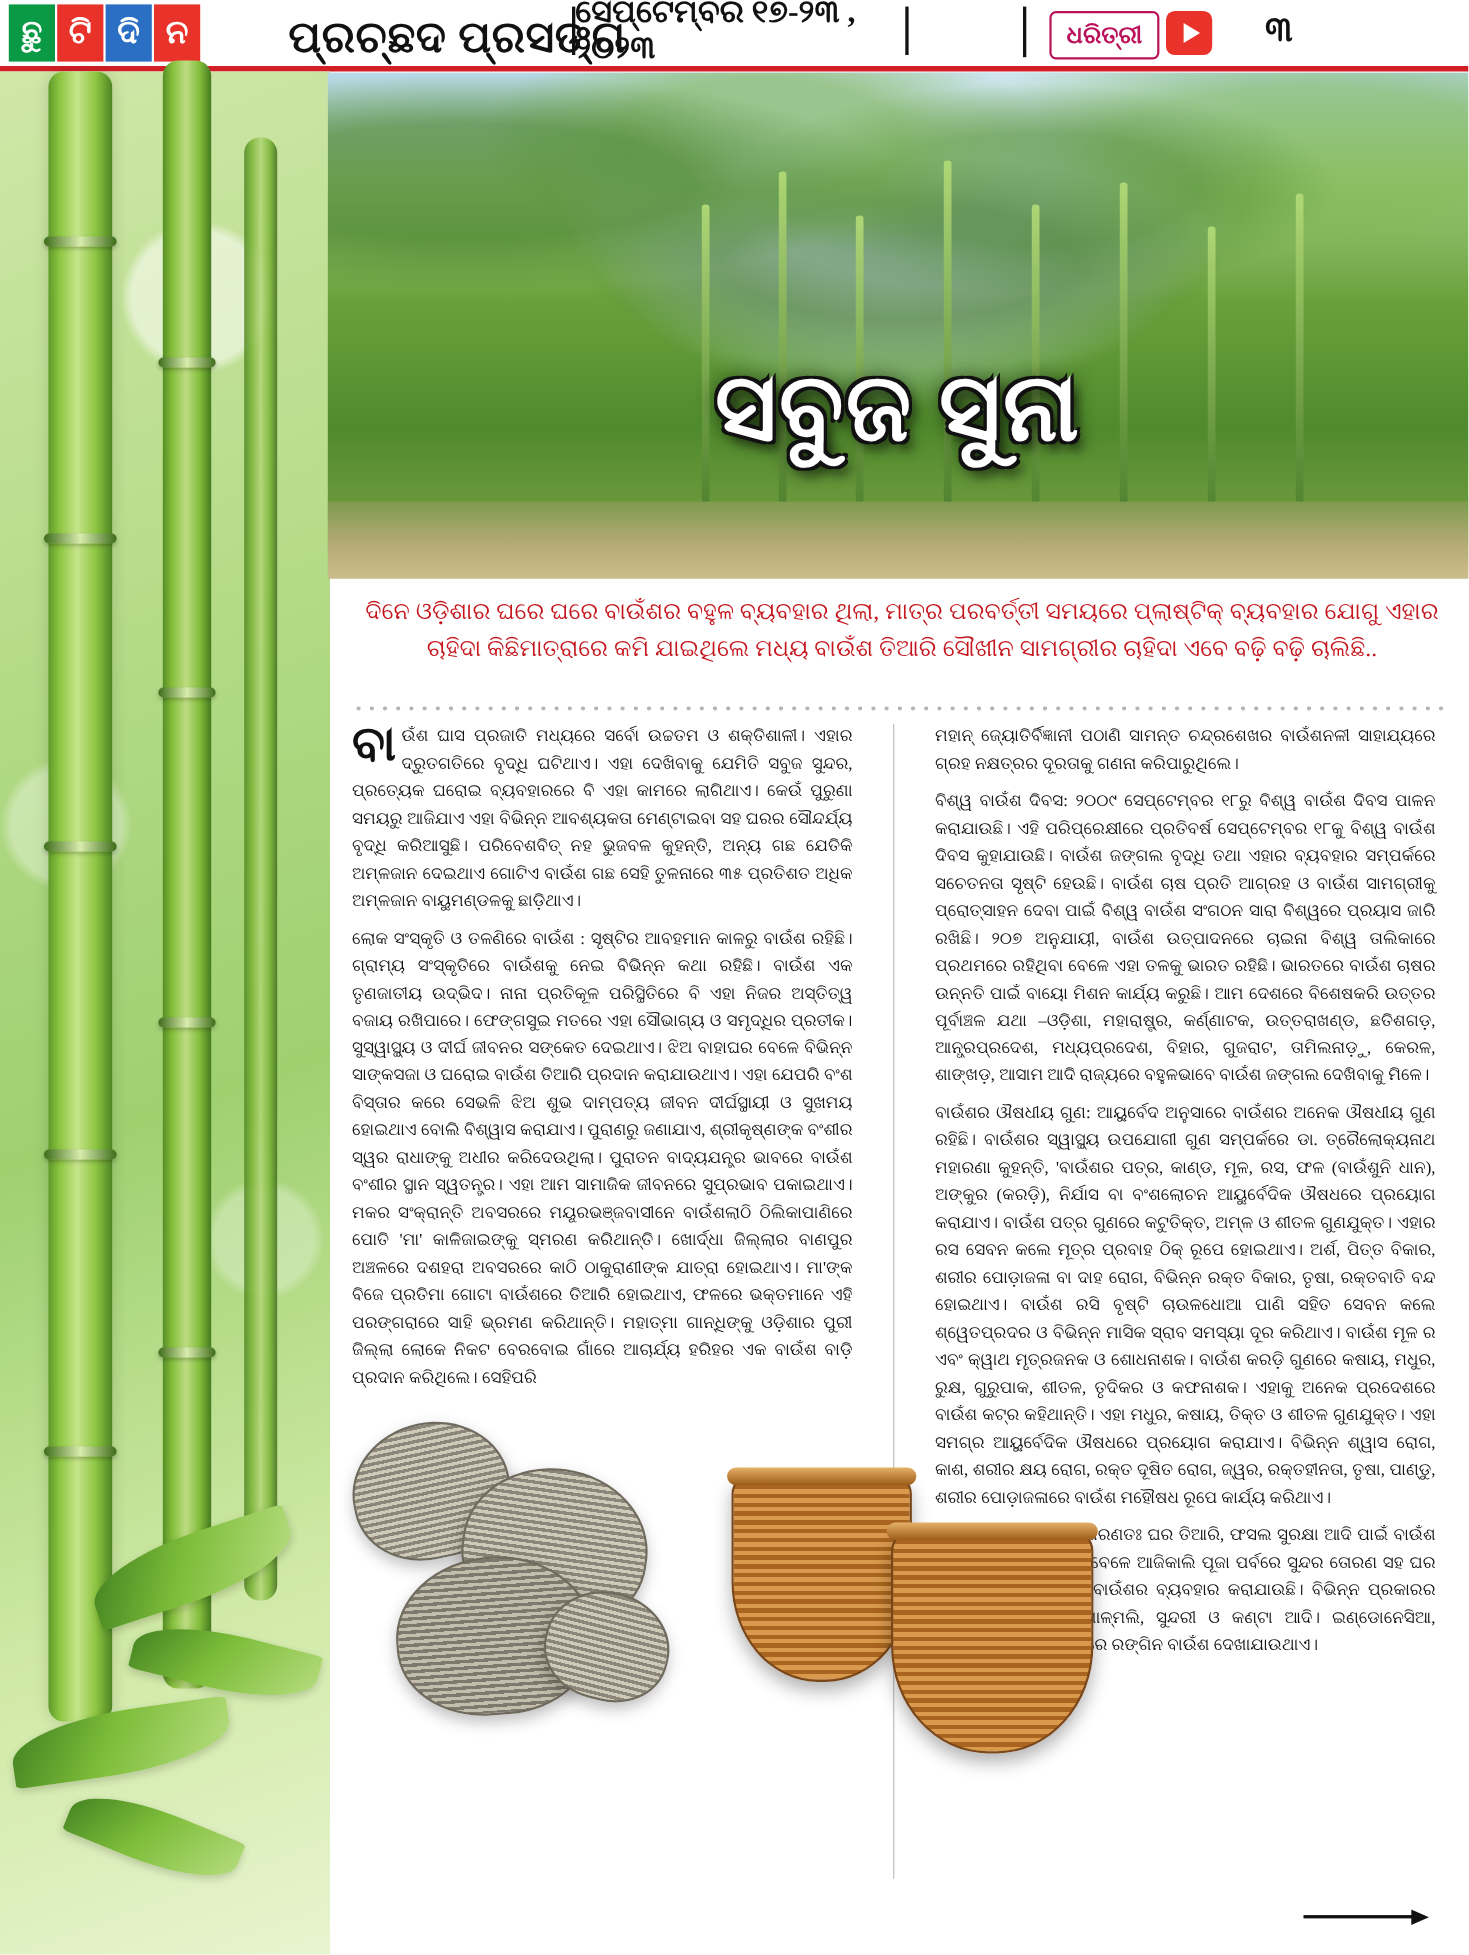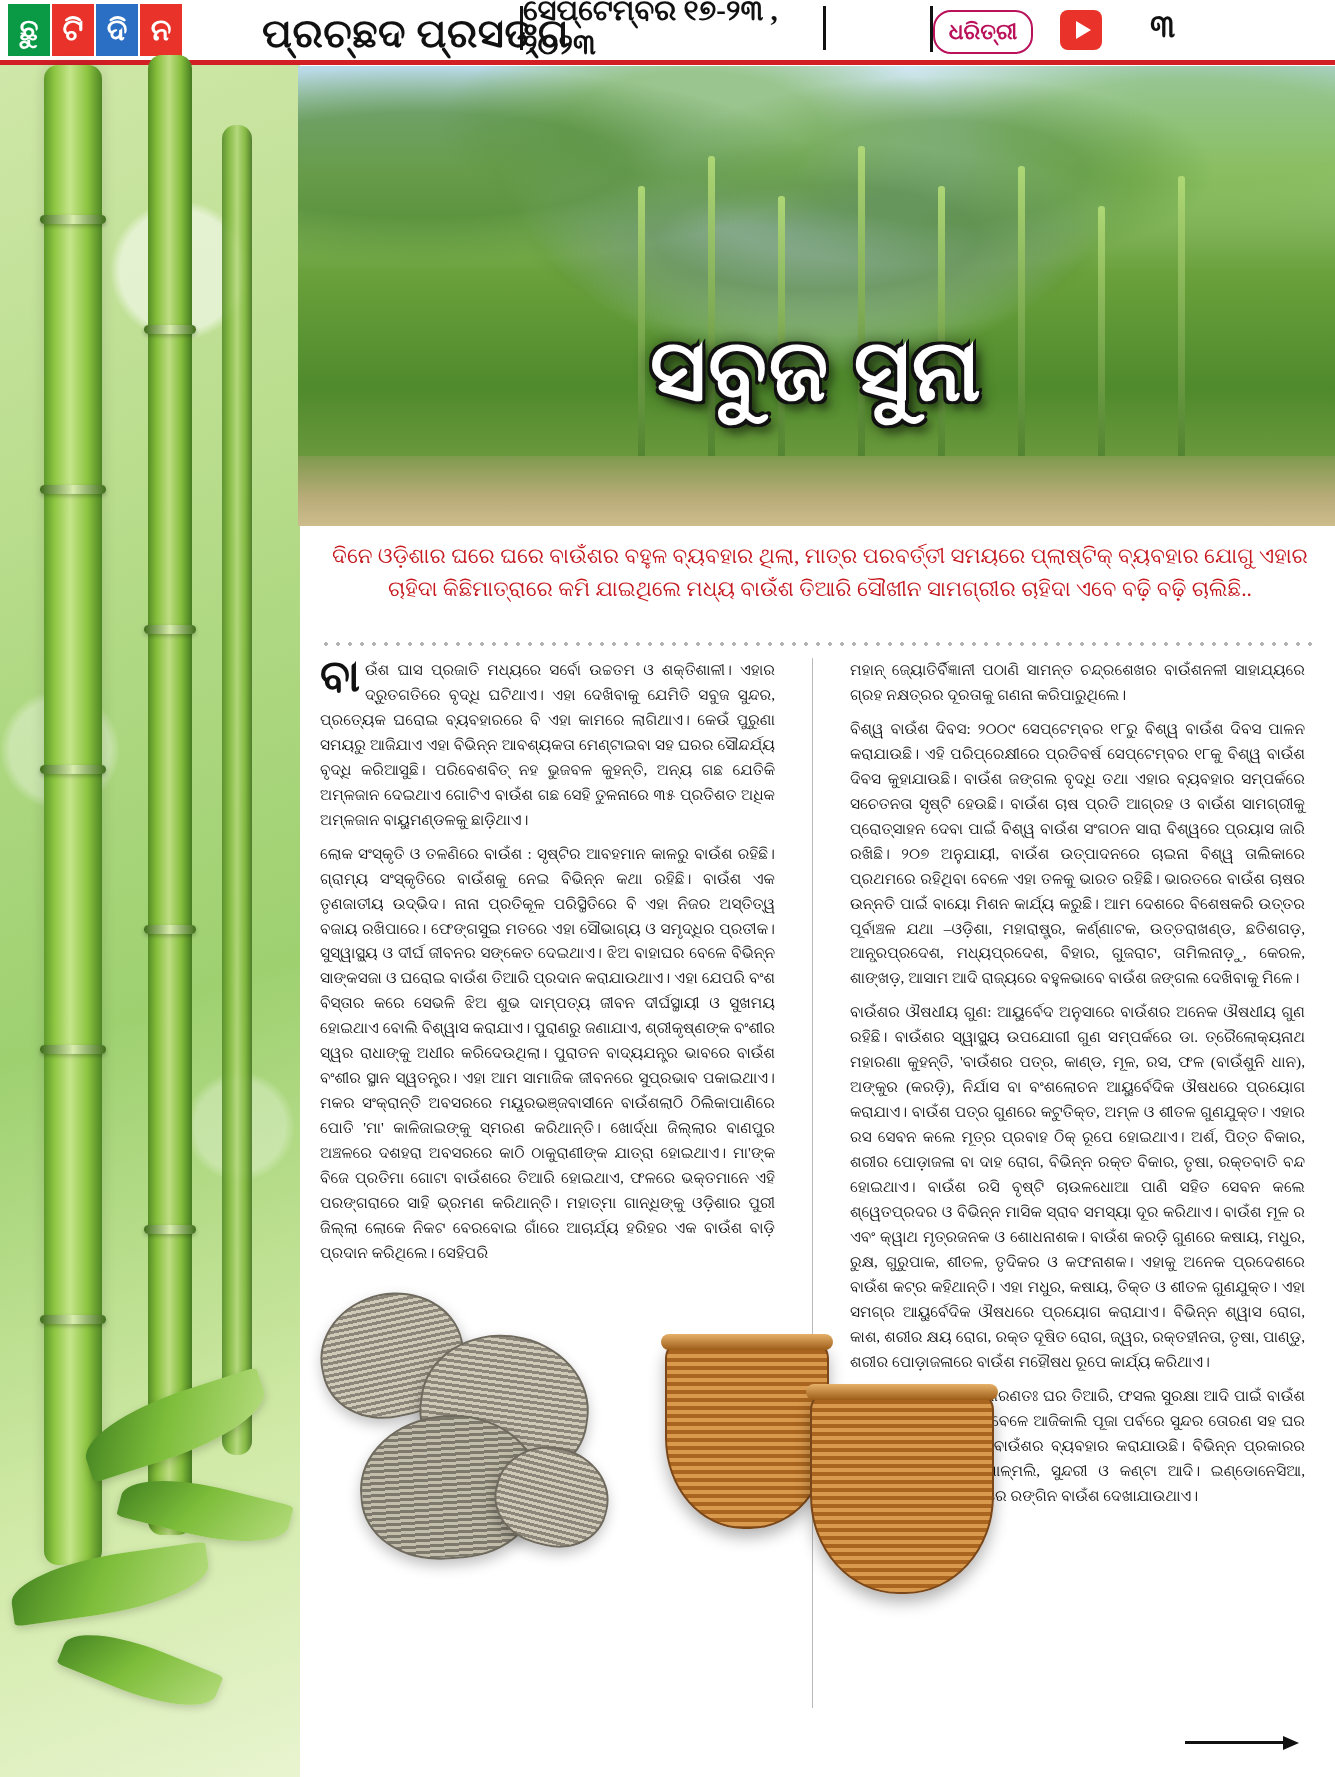--- a/index.html
+++ b/index.html
@@ -36,22 +36,22 @@
     display:flex;align-items:center;justify-content:center;
   }
   .date-bar span{font-size:29px;font-weight:bold;color:#111;}
   .brand-right{
     position:absolute;left:930px;top:4px;width:400px;height:52px;
   }
   .brand-right .vsep{
     position:absolute;left:0;top:2px;width:3px;height:46px;background:#111;
   }
   .brand-logo{
-    position:absolute;left:3px;top:6px;width:96px;height:40px;
-    border:2px solid #b9115a;border-radius:18px;
+    position:absolute;left:24px;top:6px;width:96px;height:40px;
+    border:2px solid #b9115a;border-radius:6px;
     display:flex;align-items:center;justify-content:center;
     color:#b9115a;font-size:22px;font-weight:bold;
   }
   .play-btn{
     position:absolute;left:130px;top:6px;width:42px;height:40px;border-radius:8px;
     background:#e8322a;display:flex;align-items:center;justify-content:center;
   }
   .play-btn .tri{
     width:0;height:0;border-left:15px solid #ffffff;
     border-top:9px solid transparent;border-bottom:9px solid transparent;

